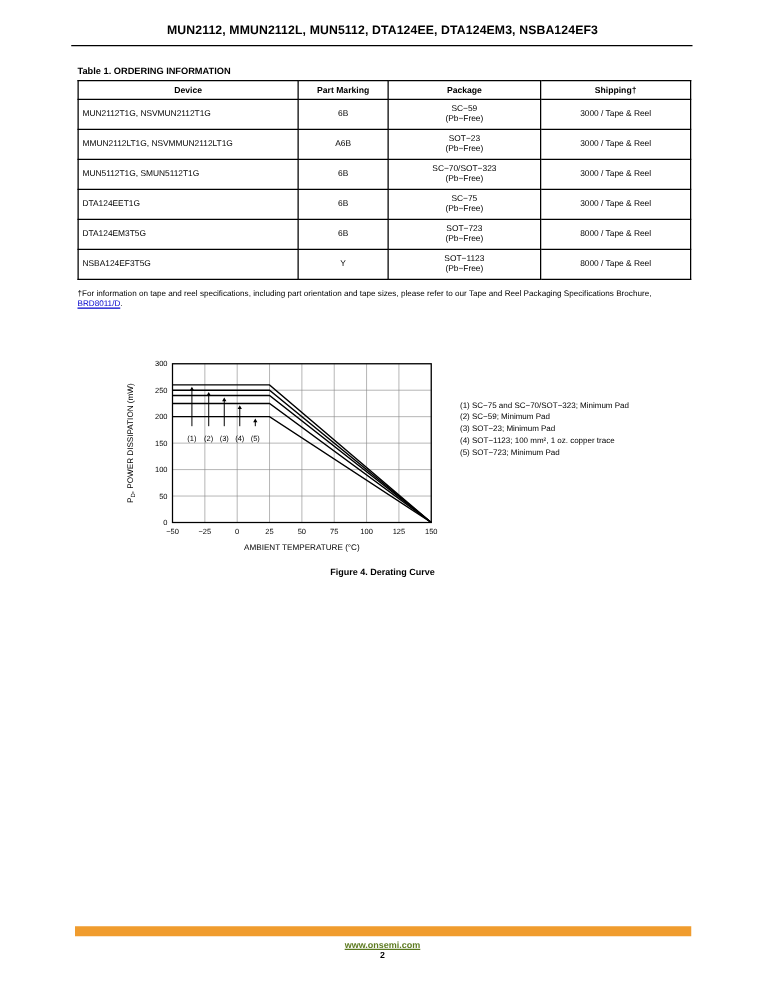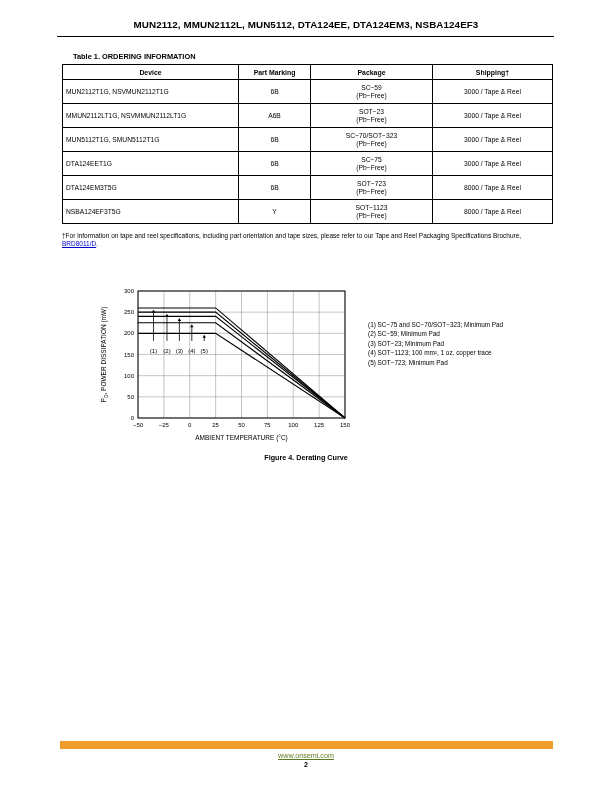--- a/index.html
+++ b/index.html
@@ -15,21 +15,21 @@
     position:absolute; top:19px; left:0; width:612px;
     text-align:center; font-weight:bold; font-size:9.8px; letter-spacing:0.1px;
   }
   .title-rule {
     position:absolute; top:36px; left:57px; width:497px;
     border-top:1px solid #000;
   }
 
   .table-title {
     position:absolute; top:52px; left:62px;
-    font-weight:bold; font-size:7.4px;margin-left:11px;
+    font-weight:bold; font-size:7.4px;
   }
 
   table.ordering {
     position:absolute; top:64px; left:62px;
     border-collapse:collapse; font-size:6.7px; table-layout:fixed;
   }
   table.ordering th, table.ordering td {
     border:1px solid #000; padding:0 3px; vertical-align:middle;
   }
   table.ordering th {
@@ -64,21 +64,21 @@
     position:absolute; top:453px; left:0; width:612px;
     text-align:center; font-weight:bold; font-size:7.2px;
   }
 
   .footer-bar {
     position:absolute; top:741px; left:60px; width:493px; height:8px;
     background:#f09c2e;
   }
   .footer-link {
     position:absolute; top:751px; left:0; width:612px; text-align:center;
-    font-weight:normal; font-size:7.2px;
+    font-weight:bold; font-size:7.2px;
   }
   .footer-link span { color:#5c7a1f; text-decoration:underline; cursor:pointer; }
   .footer-page {
     position:absolute; top:761px; left:0; width:612px; text-align:center;
     font-weight:bold; font-size:7px;
   }
 </style>
 </head>
 <body>
 

